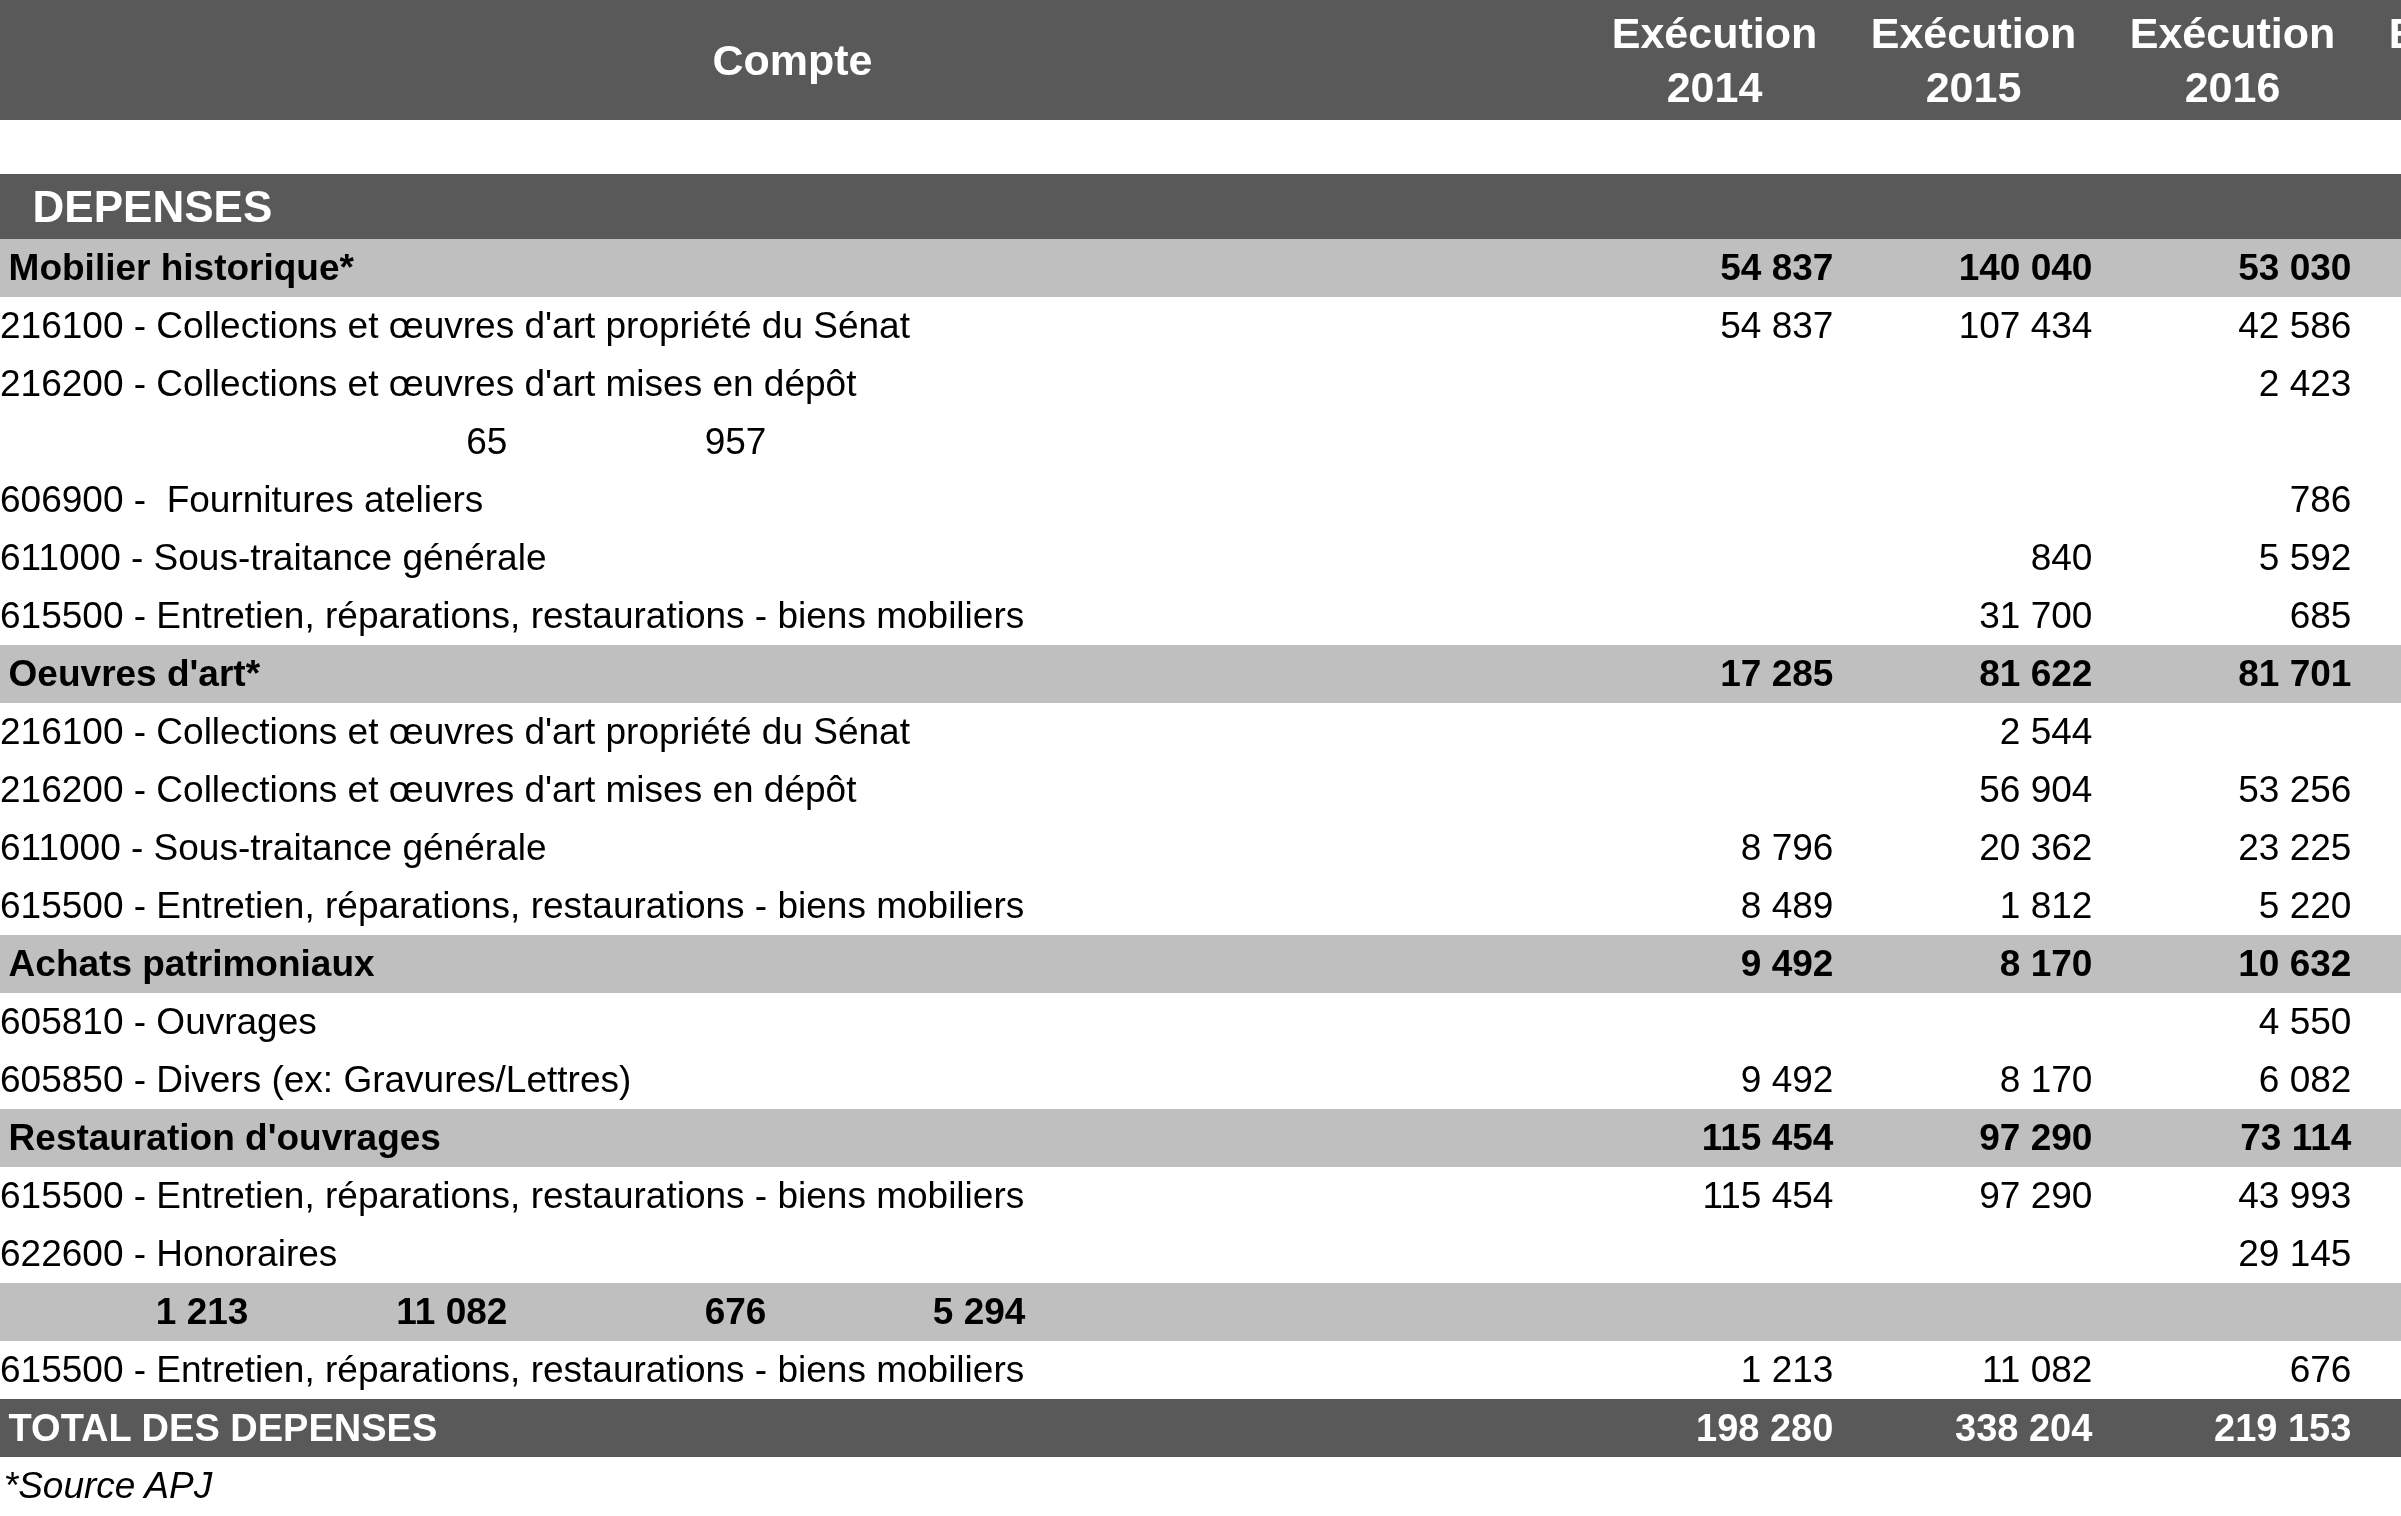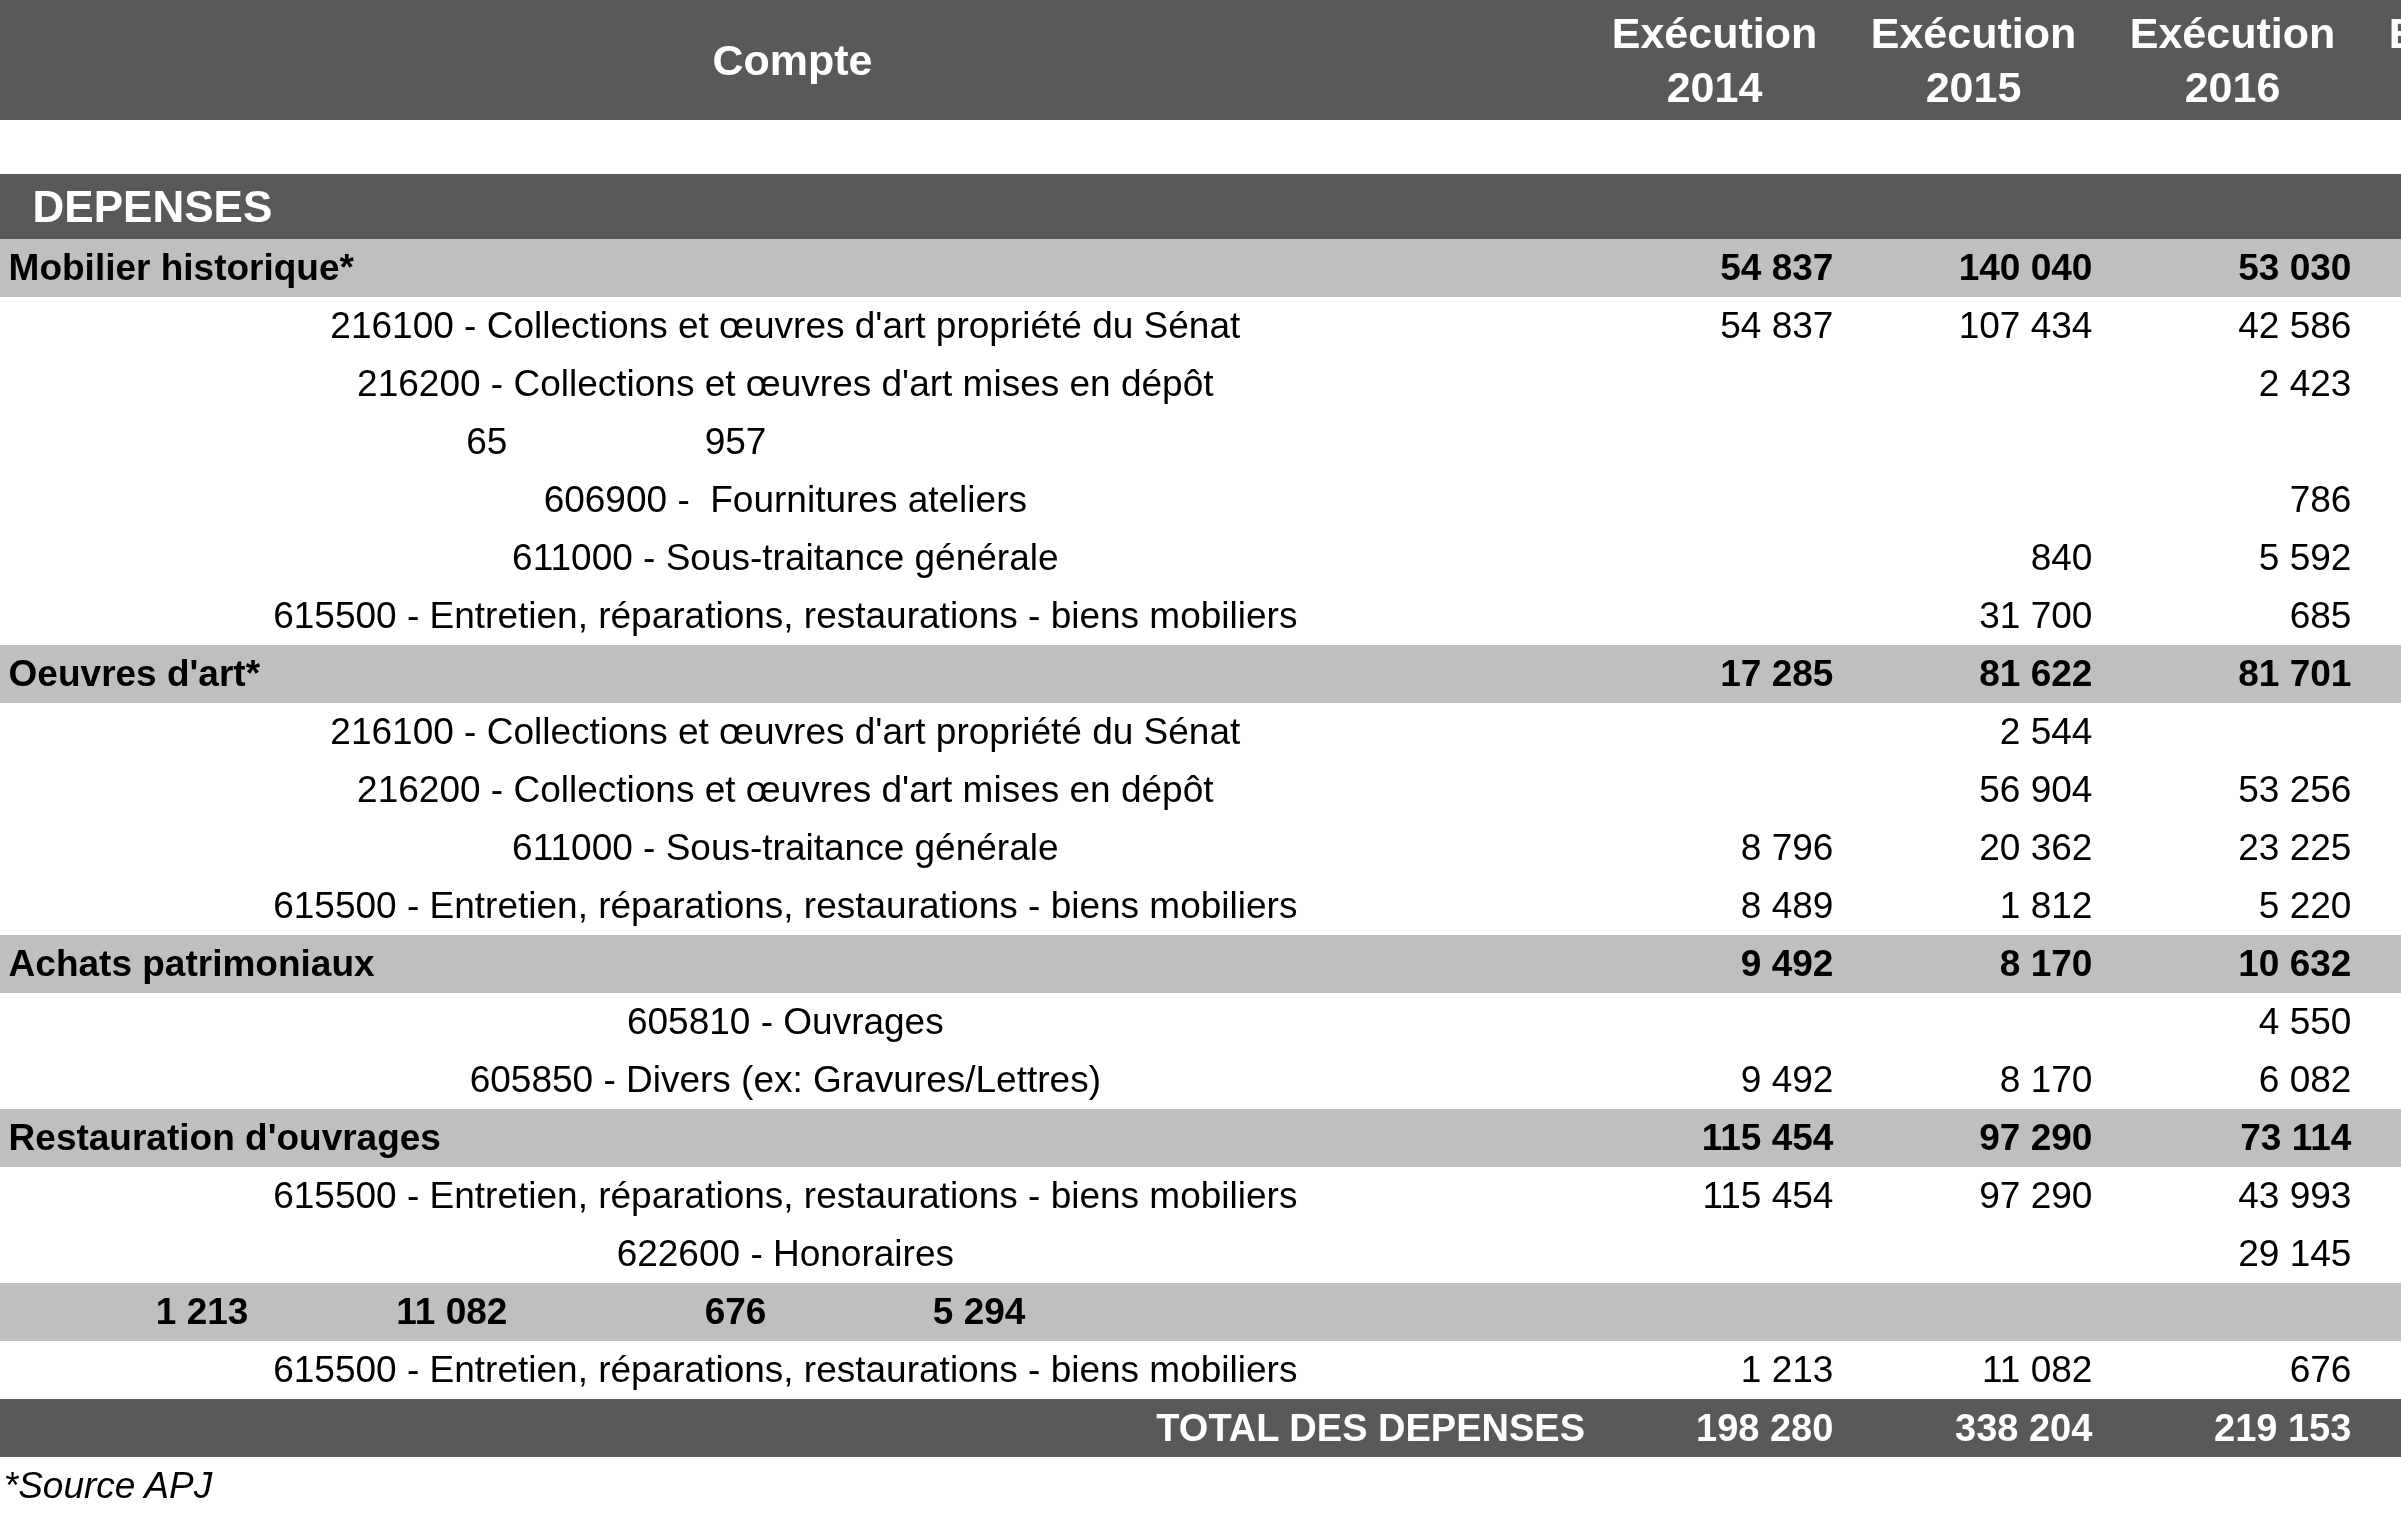--- a/index.html
+++ b/index.html
@@ -50,32 +50,32 @@
     font-weight:bold;
     font-size:44px;
   }
   .section-row .cell{padding-left:8.6px;margin-left:24px;}
 
   
   .group-row,.detail-row,.total-row{height:58px;font-size:37px;}
   .group-row{background:var(--group-bg);font-weight:bold;}
   .detail-row{background:var(--page-bg);font-weight:normal;}
   .group-row .row-label{text-align:left;padding-left:8.6px;}
-  .detail-row .row-label{text-align:center;padding-right:14.4px;}
+  .detail-row .row-label{text-align:left;padding-right:14.4px;}
   .row-label{white-space:pre-wrap;}
   .value-cell{text-align:right;padding-right:10.6px;white-space:pre;}
 
   
   .total-row{
     background:var(--header-bg);
     color:var(--header-text);
     font-weight:bold;
     font-size:38px;
   }
-  .total-row .row-label{text-align:right;padding-left:8.6px;}
+  .total-row .row-label{text-align:left;padding-left:8.6px;}
 
   
   .footnote-row{height:57px;display:flex;align-items:center;}
   .footnote{font-size:37px;padding-left:3.8px;font-style:italic;}
 </style>
 </head>
 <body>
 
 <div class="table">
 

